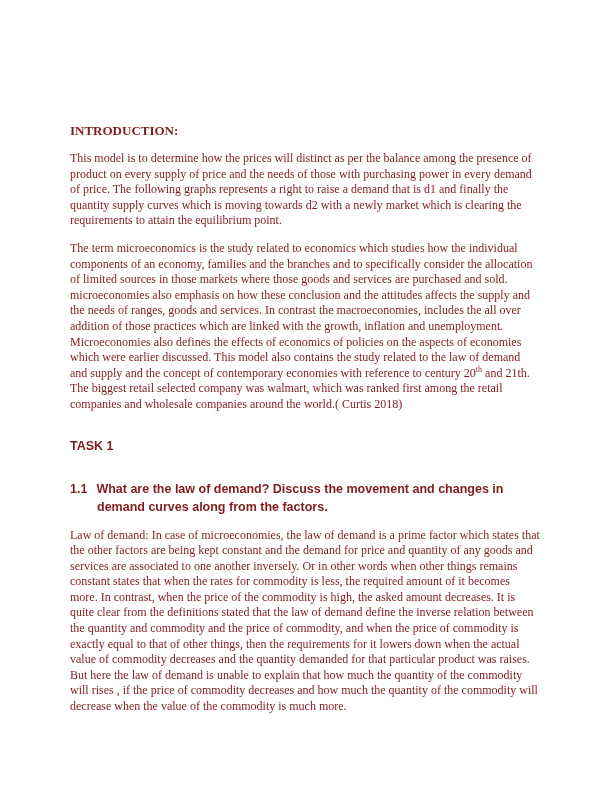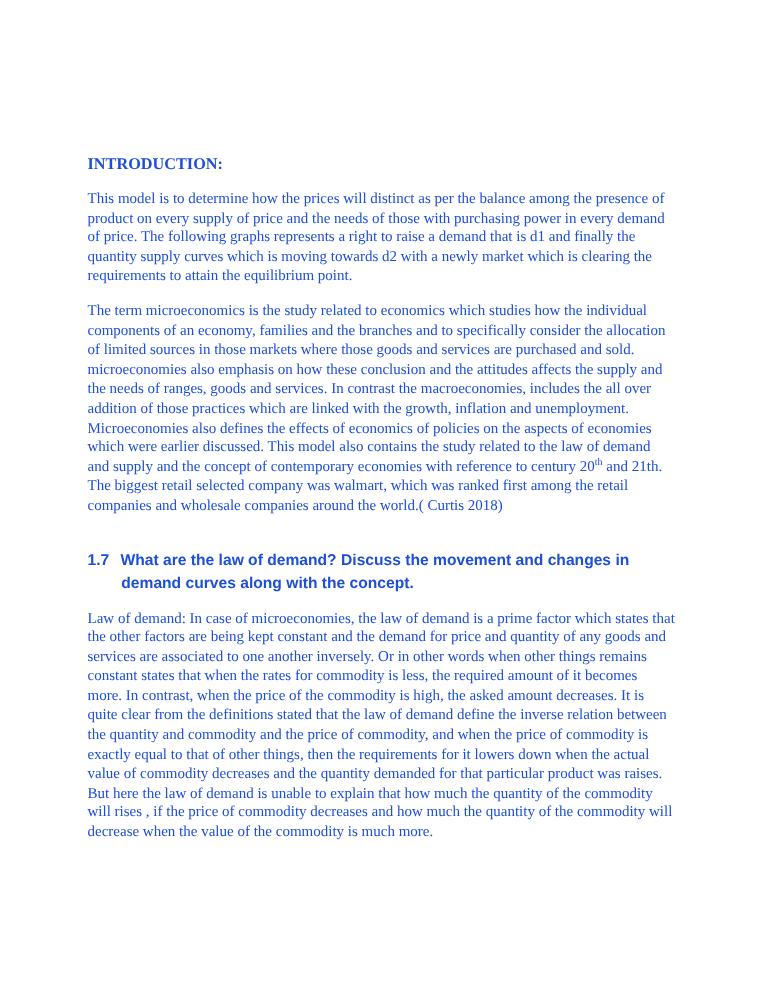--- a/index.html
+++ b/index.html
@@ -12,21 +12,21 @@
     height: 792px;
     overflow: hidden;
   }
   .page {
     box-sizing: border-box;
     width: 612px;
     height: 761px;
     background: #ffffff;
     padding: 122px 72px 0 70px;
     font-family: "Liberation Serif", serif;
-    color: #1d4ed8;
+    color: #7f1d1d;
     overflow: hidden;
   }
   .intro-heading {
     font-family: "Liberation Serif", serif;
     font-size: 13px;
     line-height: 17px;
     font-weight: bold;
     margin: 0 0 4px 0;
   }
   .body-para {
@@ -67,18 +67,19 @@
 <body>
 
 <div class="page">
 
   <h1 class="intro-heading">INTRODUCTION:</h1>
 
   <p class="body-para">This model is to determine how the prices will distinct as per the balance among the presence of product on every supply of price and the needs of those with purchasing power in every demand of price. The following graphs represents a right to raise a demand that is d1 and finally the quantity supply curves which is moving towards d2 with a newly market which is clearing the requirements to attain the equilibrium point.</p>
 
   <p class="body-para"><span>The term microeconomics is the study related to economics which studies how the individual components of an economy, families and the branches and to specifically consider the allocation of limited sources in those markets where those goods and services are purchased and sold. microeconomies also emphasis on how these conclusion and the attitudes affects the supply and the needs of ranges, goods and services. In contrast the macroeconomies, includes the all over addition of those practices which are linked with the growth, inflation and unemployment. Microeconomies also defines the effects of economics of policies on the aspects of economies which were earlier discussed. This model also contains the study related to the law of demand and supply and the concept of contemporary economies with reference to century 20</span><sup>th</sup><span> and 21th. The biggest retail selected company was walmart, which was ranked first among the retail companies and wholesale companies around the world.( Curtis  2018)</span></p>
 
+  <h2 class="task-heading">TASK 1</h2>
 
-  <h3 class="q-heading"><span class="q-num">1.7</span><span class="q-text">What are the law of demand? Discuss the movement and changes in demand curves along with the concept.</span></h3>
+  <h3 class="q-heading"><span class="q-num">1.1</span><span class="q-text">What are the law of demand? Discuss the movement and changes in demand curves along from the factors.</span></h3>
 
   <p class="body-para q-body">Law of demand:  In case of microeconomies, the law of demand is a prime factor which states that the other factors are being kept constant and the demand for price and quantity of any goods and services are associated to one another inversely. Or in other words when other things remains constant states that when the rates for commodity is less, the required amount of it becomes more. In contrast, when the price of the commodity is high, the asked amount decreases.  It is quite clear from the definitions stated that the law of demand define the inverse relation between the quantity and commodity and the price of commodity, and when the price of commodity is exactly equal to that of other things, then the requirements for it lowers down when the actual value of commodity decreases and the quantity demanded for that particular product was raises. But here the law of demand is unable to explain that how much the quantity of the commodity will rises , if the price of commodity decreases and how much the quantity of the commodity will decrease when the value of the commodity is much more.</p>
 
 </div>
 
 </body></html>

